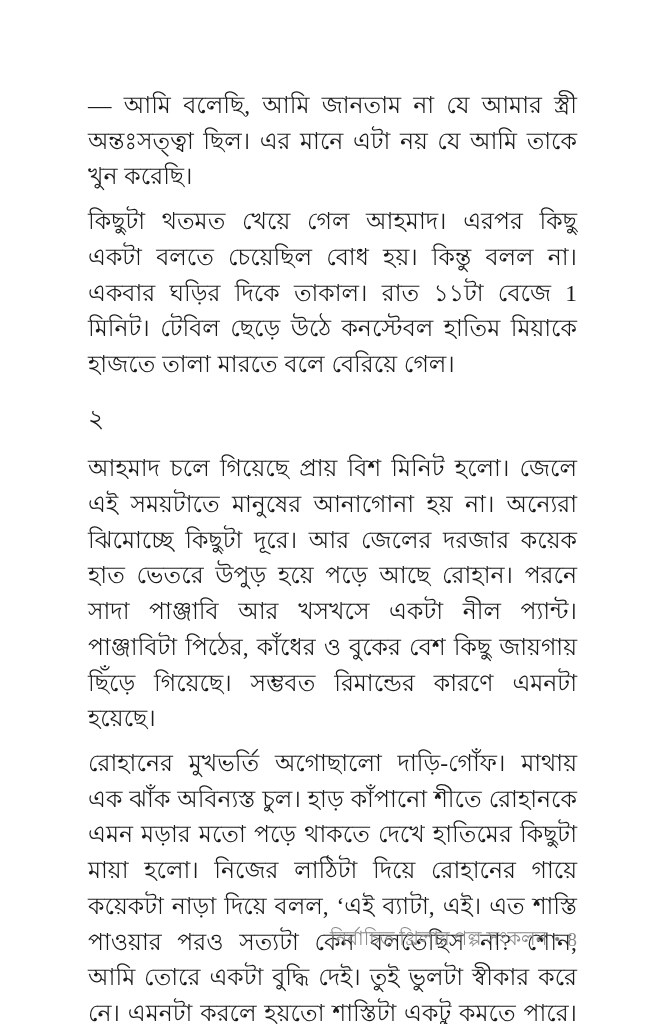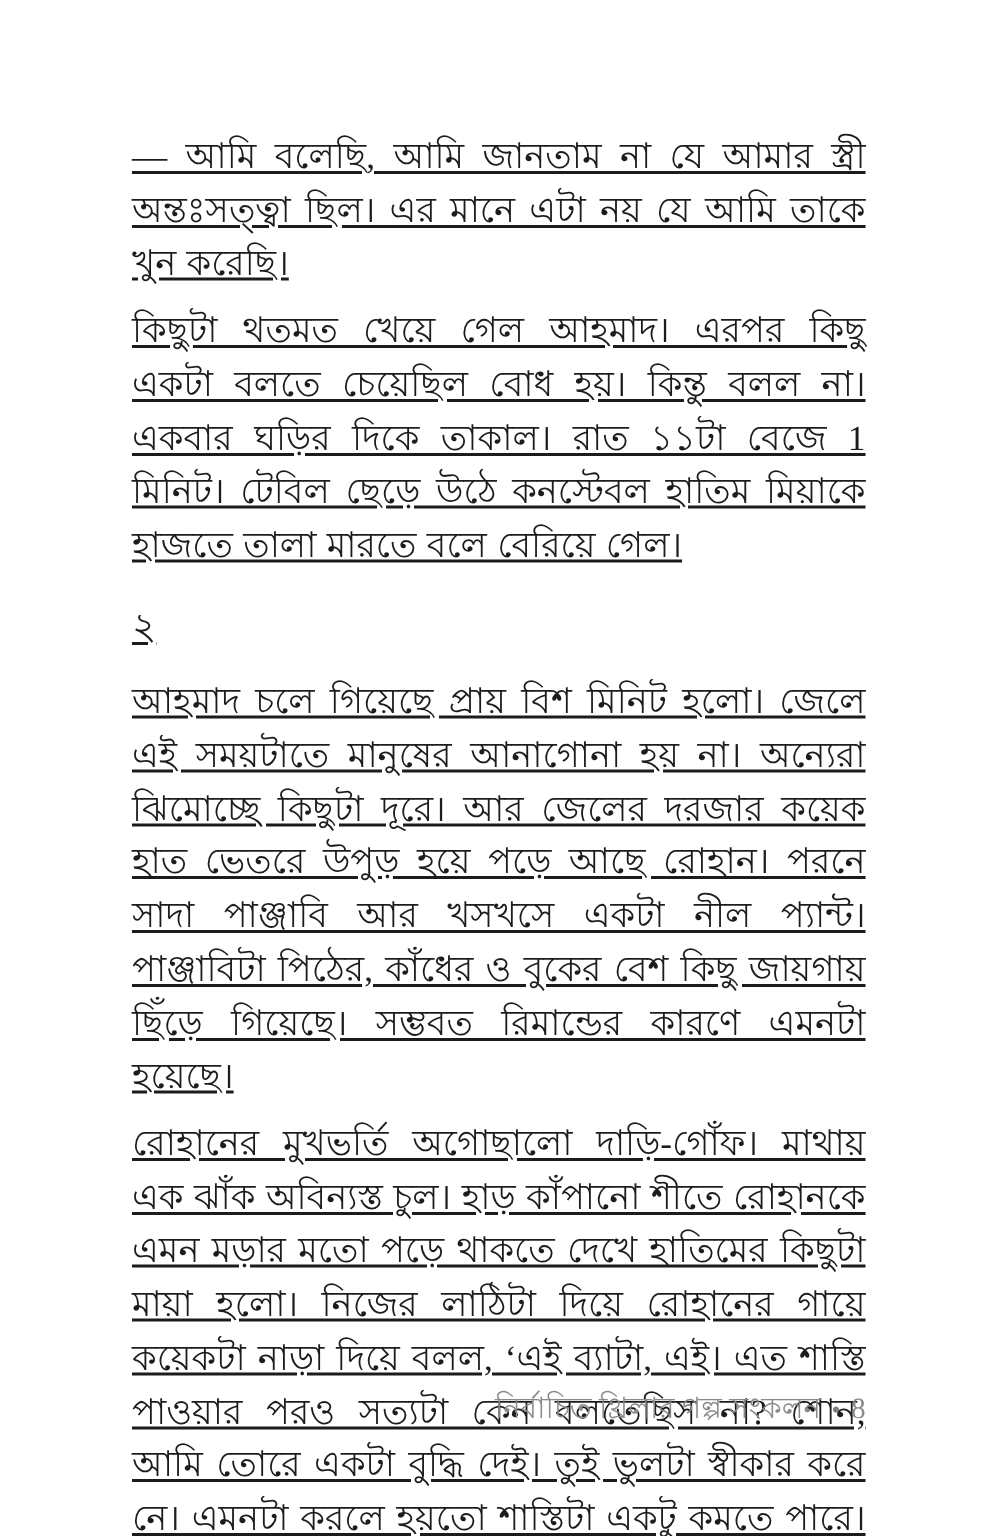--- a/index.html
+++ b/index.html
@@ -11,21 +11,20 @@
     position: relative;
     width: 663px;
     height: 1024px;
     margin: 0 auto;
     background: #ffffff;
     box-sizing: border-box;
     padding: 88px 86px 0 88px;
     font-family: "Liberation Serif", "DejaVu Serif", serif;
     color: #1c1c1c;
     overflow: hidden;
-    text-decoration: underline;
   }
   .para {
     font-size: 23.5px;
     line-height: 1.52;
     text-align: justify;
     margin: 0 0 9px 0;
     word-spacing: 1px;
   }
   .para:last-of-type {
     margin-bottom: 0;

